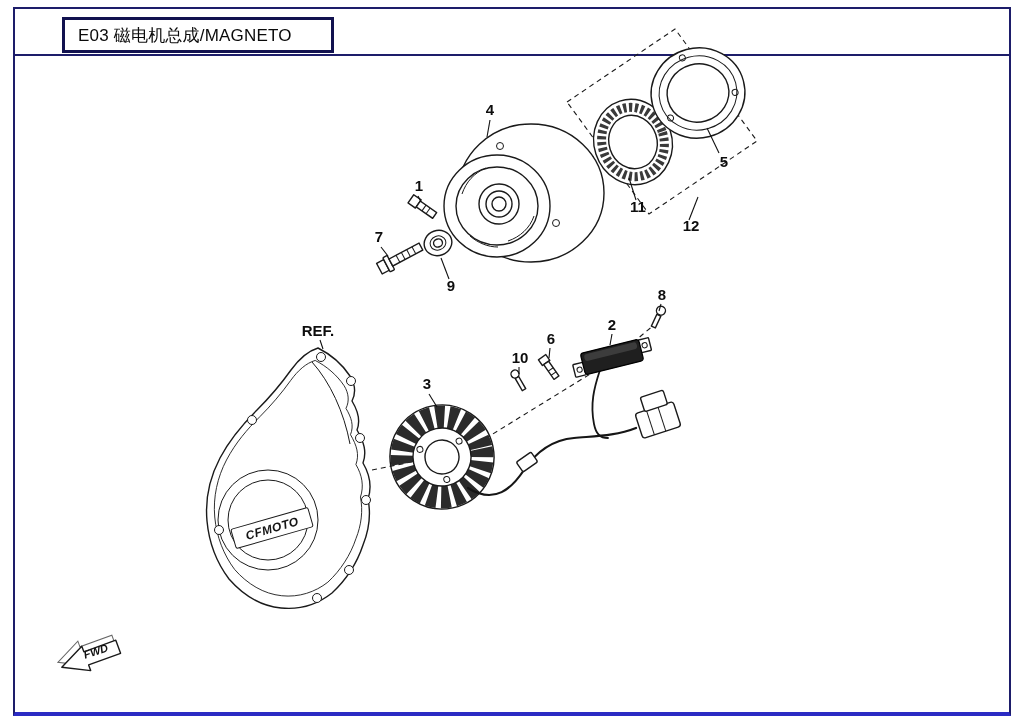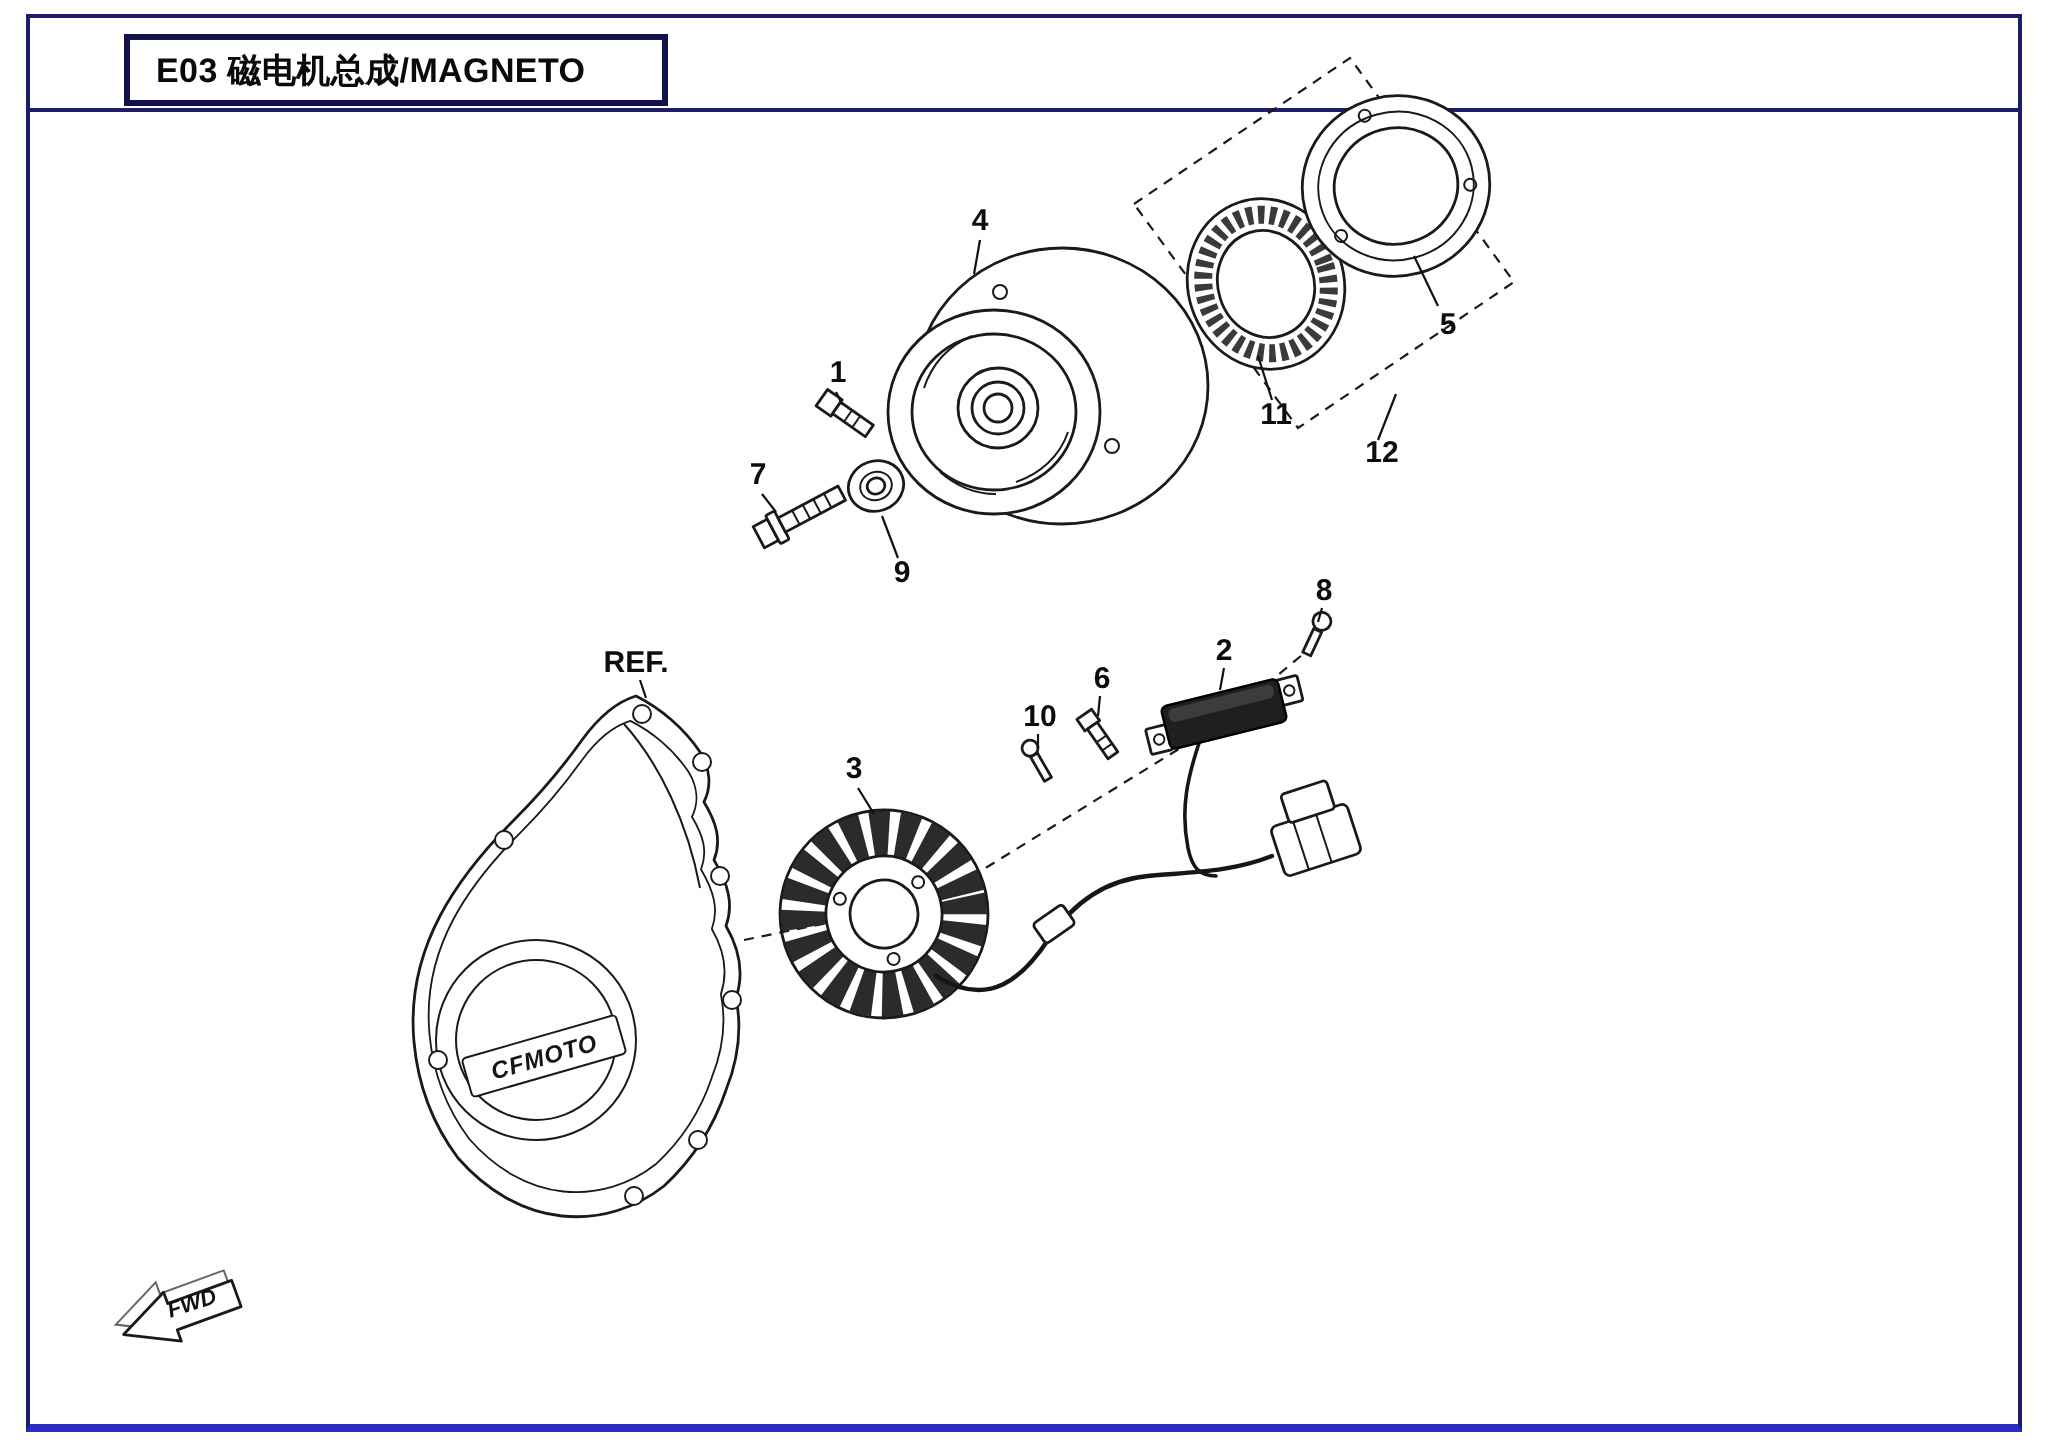--- a/index.html
+++ b/index.html
@@ -3,21 +3,21 @@
 <meta charset="utf-8">
 <style>
   html,body{margin:0;padding:0;background:#fff;}
   .page{position:relative;width:1025px;height:724px;background:#ffffff;overflow:hidden;
         font-family:"Liberation Sans",sans-serif;}
   .frame{position:absolute;left:13px;top:7px;width:998px;height:709px;box-sizing:border-box;
          border:2px solid #1d1d6a;border-bottom:4px solid #2b2bc4;background:#fff;}
   .top-rule{position:absolute;left:0;top:45px;width:100%;height:2px;background:#1d1d6a;}
   .title-box{position:absolute;left:47px;top:8px;width:272px;height:36px;box-sizing:border-box;
              border:3px solid #12124f;background:#fff;z-index:3;display:flex;align-items:center;}
-  .title-box span{font-size:17px;font-weight:bold;color:#0a0a0a;padding-left:13px;letter-spacing:.2px;
+  .title-box span{font-size:17px;font-weight:normal;color:#0a0a0a;padding-left:13px;letter-spacing:.2px;
                   white-space:nowrap;}
   svg.diagram{position:absolute;left:0;top:0;width:1025px;height:724px;z-index:2;}
   .ln{stroke:#1a1a1a;fill:none;stroke-width:1.4;stroke-linejoin:round;stroke-linecap:round;}
   .thin{stroke:#1a1a1a;fill:none;stroke-width:1;stroke-linejoin:round;}
   .fillw{fill:#ffffff;}
   .dash{stroke:#1a1a1a;fill:none;stroke-width:1.1;stroke-dasharray:5 4;}
   .leader{stroke:#111;stroke-width:1.1;fill:none;}
   .callout{font:bold 15px "Liberation Sans",sans-serif;fill:#0d0d0d;}
   .fwdtext{font:italic bold 11px "Liberation Sans",sans-serif;fill:#111;}
   .logotext{font:italic bold 12px "Liberation Sans",sans-serif;fill:#151515;letter-spacing:.5px;}

